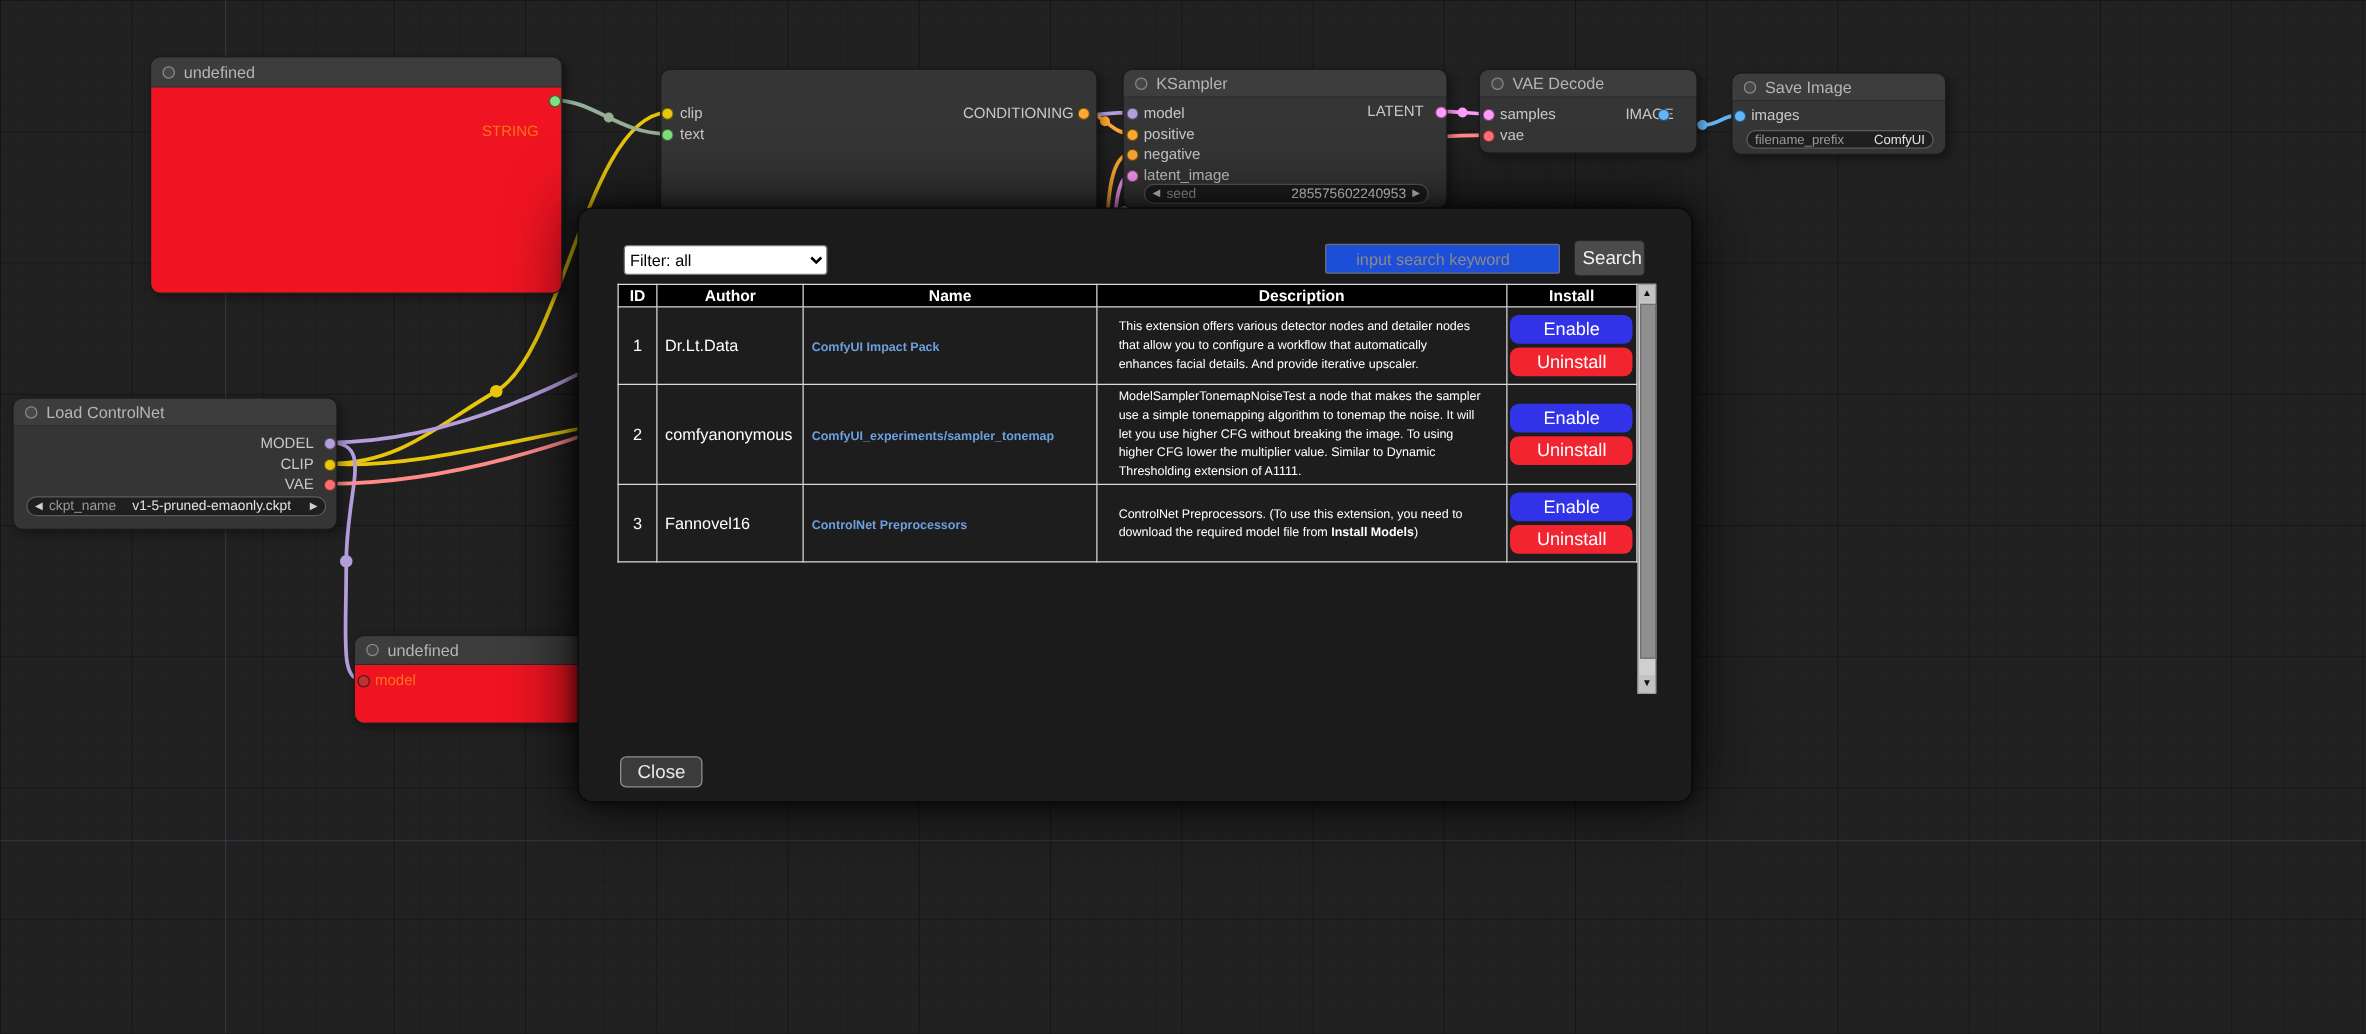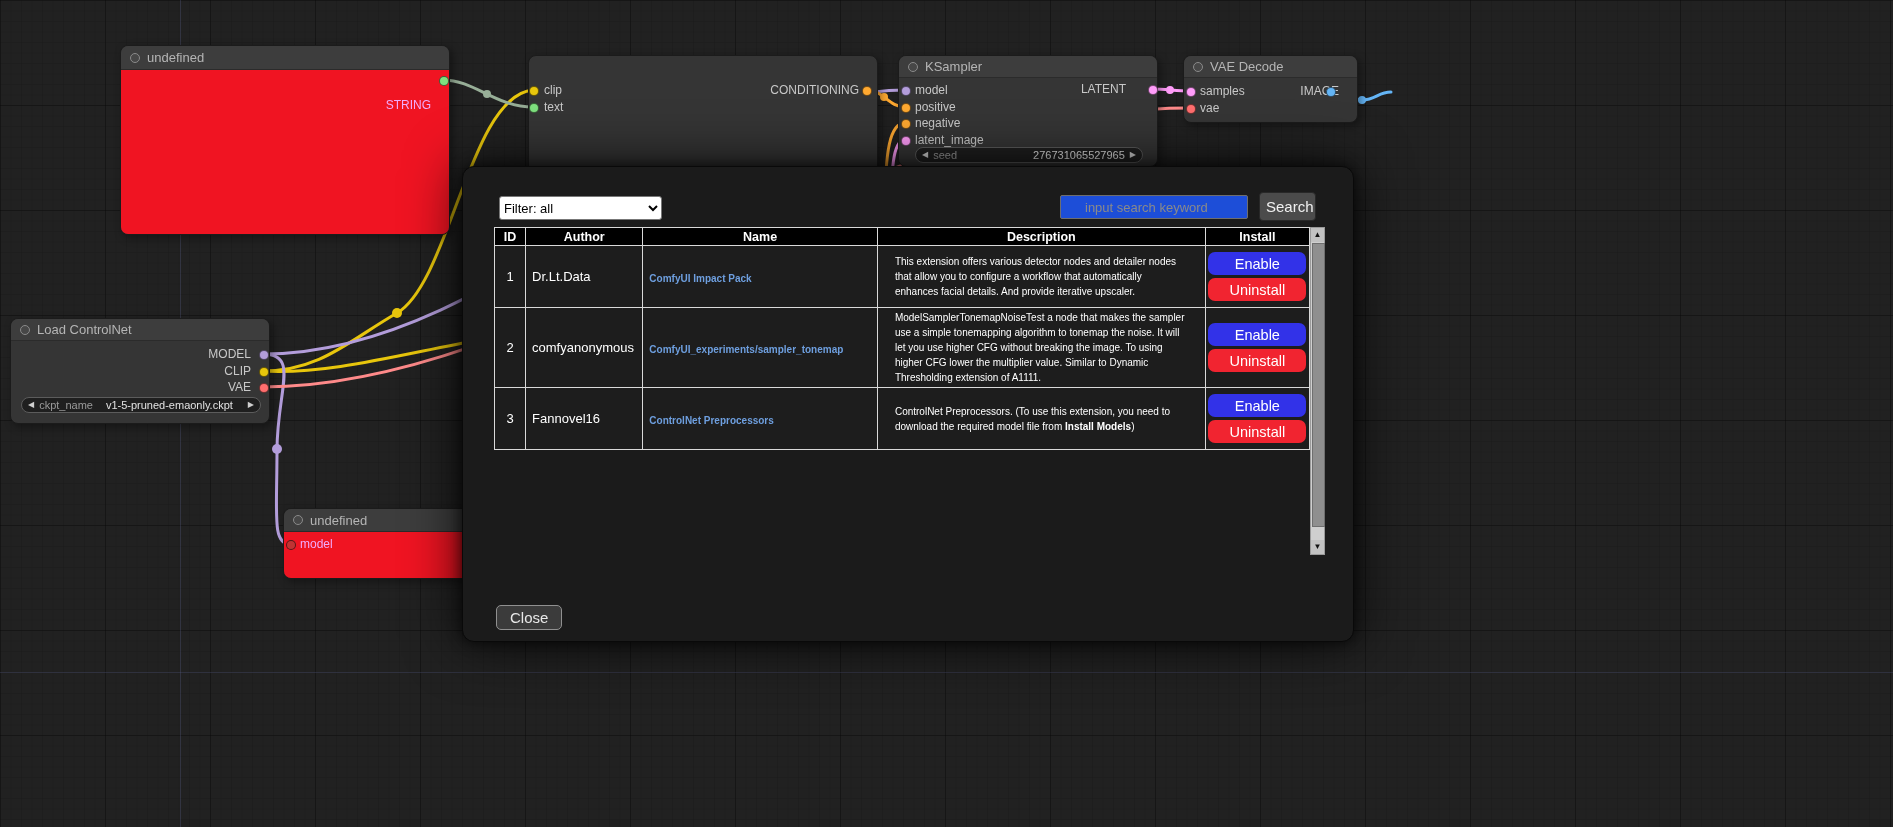--- a/index.html
+++ b/index.html
@@ -21,21 +21,21 @@
         border-radius:8px;box-shadow:3px 3px 8px rgba(0,0,0,.38);box-sizing:border-box;}
   .nhead{height:24px;display:flex;align-items:center;gap:7px;padding:0 9px;
          background:#3d3d3d;border-radius:7px 7px 0 0;border-bottom:1px solid #2b2b2b;box-sizing:border-box;}
   .nhead.h22{height:22px;}
   .ndot{width:8px;height:8px;border-radius:50%;background:#474747;border:1px solid #8a8a8a;flex:0 0 auto;}
   .ntitle{font-size:13px;color:#b5b5b5;white-space:nowrap;overflow:hidden;}
   .nbody-red{position:absolute;left:0;right:0;bottom:0;background:#F01422;border-radius:0 0 7px 7px;}
   .sdot{position:absolute;width:10px;height:10px;border-radius:50%;border:1px solid rgba(0,0,0,.55);box-sizing:border-box;z-index:3;}
   .slabel{position:absolute;font-size:12px;color:#c8c8c8;white-space:nowrap;}
   .slabel.right{text-align:right;}
-  .slabel.white{color:#f0abfc;}
+  .slabel.white{color:#f97316;}
   .widget{position:absolute;background:#1f1f1f;border:1px solid #5c5c5c;border-radius:8px;
           display:flex;align-items:center;gap:5px;padding:0 6px;box-sizing:border-box;font-size:11px;color:#bbb;}
   .warr{font-size:8px;color:#cfcfcf;line-height:1;}
   .wlabel{color:#9a9a9a;}
   .wvalue{margin-left:auto;color:#e2e2e2;white-space:nowrap;}
   
   #manager{position:absolute;left:462px;top:166px;width:890px;height:474px;z-index:10;
            background:#1b1b1b;border:1px solid #090909;border-radius:12px;
            box-shadow:0 0 55px rgba(0,0,0,.8),0 0 14px rgba(0,0,0,.65);}
   #filter-select{position:absolute;left:36px;top:29px;width:163px;height:24px;
@@ -123,43 +123,55 @@
       <span class="ntitle">KSampler</span>
     </div>
     <div class="sdot" style="left:2px;top:30px;background:#B39DDB;"></div>
     <div class="slabel" style="left:16px;top:27px;">model</div>
     <div class="sdot" style="left:2px;top:47px;background:#FFA931;"></div>
     <div class="slabel" style="left:16px;top:44px;">positive</div>
     <div class="sdot" style="left:2px;top:63px;background:#FFA931;"></div>
     <div class="slabel" style="left:16px;top:60px;text-align:center;">negative</div>
     <div class="sdot" style="left:2px;top:80px;background:#FF9CF9;"></div>
     <div class="slabel" style="left:16px;top:77px;text-align:right;">latent_image</div>
-    <div class="slabel right" style="right:31px;top:26px;margin-left:48px;">LATENT</div>
+    <div class="slabel right" style="right:18px;top:26px;margin-left:48px;">LATENT</div>
     <div class="sdot" style="left:249px;top:29px;background:#FF9CF9;"></div>
     <div class="widget" style="left:16px;top:91px;width:228px;height:16px;">
       <span class="warr">◀</span>
       <span class="wlabel">seed</span>
-      <span class="wvalue">276731065527965</span>
+      <span class="wvalue">285575602240953</span>
       <span class="warr">▶</span>
     </div>
   </div>
 
   <div class="node" style="left:1183px;top:55px;width:175px;height:68px;">
     <div class="nhead h22">
       <span class="ndot"></span>
       <span class="ntitle">VAE Decode</span>
     </div>
     <div class="sdot" style="left:2px;top:31px;background:#FF9CF9;"></div>
     <div class="slabel" style="left:16px;top:28px;">samples</div>
     <div class="sdot" style="left:2px;top:48px;background:#FF6E6E;"></div>
     <div class="slabel" style="left:16px;top:45px;">vae</div>
     <div class="slabel right" style="right:18px;top:28px;">IMAGE</div>
     <div class="sdot" style="left:142px;top:31px;background:#64B5F6;"></div>
   </div>
 
+  <div class="node" style="left:1385px;top:58px;width:172px;height:66px;">
+    <div class="nhead h22">
+      <span class="ndot"></span>
+      <span class="ntitle">Save Image</span>
+    </div>
+    <div class="sdot" style="left:1px;top:29px;background:#64B5F6;"></div>
+    <div class="slabel" style="left:15px;top:26px;">images</div>
+    <div class="widget" style="left:11px;top:45px;width:150px;height:15px;font-size:10.5px;">
+      <span class="wlabel">filename_prefix</span>
+      <span class="wvalue">ComfyUI</span>
+    </div>
+  </div>
 
   <div class="node" style="left:10px;top:318px;width:260px;height:106px;">
     <div class="nhead h22">
       <span class="ndot"></span>
       <span class="ntitle">Load ControlNet</span>
     </div>
     <div class="slabel right" style="right:18px;top:28px;">MODEL</div>
     <div class="sdot" style="left:248px;top:31px;background:#B39DDB;"></div>
     <div class="slabel right" style="right:18px;top:45px;">CLIP</div>
     <div class="sdot" style="left:248px;top:48px;background:#E8C60C;"></div>

